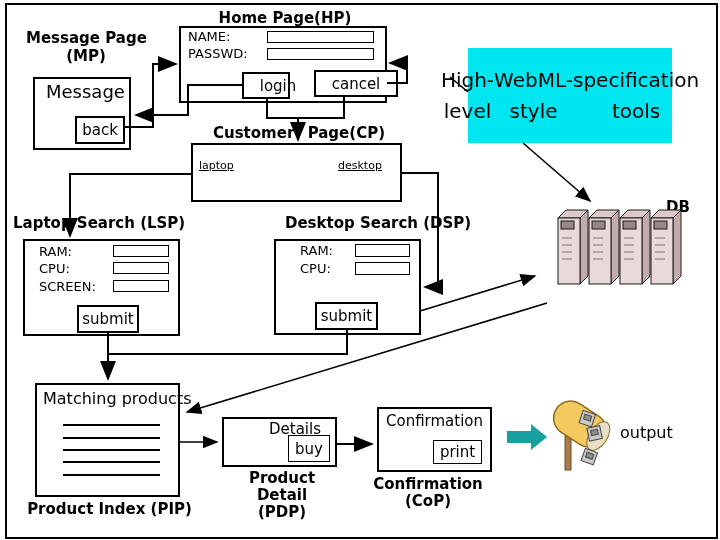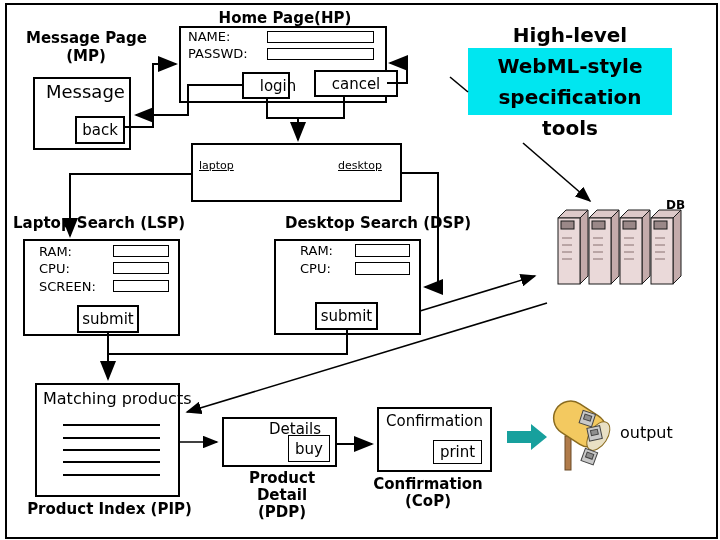--- a/index.html
+++ b/index.html
@@ -9,27 +9,27 @@
   .btn{position:absolute;background:#fff;border:2px solid #000;box-sizing:border-box;
        display:flex;align-items:center;justify-content:center;font-size:15px;}
   .field{position:absolute;background:#fff;border:1.5px solid #000;box-sizing:border-box;padding:0;}
   .lbl{position:absolute;font-size:13px;white-space:nowrap;}
   .title{position:absolute;font-weight:bold;font-size:15px;white-space:nowrap;}
   .ctr{text-align:center;}
   .link{text-decoration:underline;font-size:11px;position:absolute;white-space:nowrap;}
   #overlay{position:absolute;left:0;top:0;z-index:30;pointer-events:none;}
   .conn{fill:none;stroke:#000;stroke-width:2;}
   .thin{fill:none;stroke:#000;stroke-width:1.6;}
-  #annot{position:absolute;left:468px;top:48px;width:204px;height:67px;z-index:5;
-         display:flex;flex-direction:column;align-items:center;justify-content:center;
-         font-size:20px;line-height:31px;text-align:center;font-weight:bold;}
+  #annot{position:absolute;left:468px;top:48px;width:204px;height:95px;z-index:5;
+         display:flex;align-items:center;justify-content:center;
+         font-size:20px;line-height:31px;text-align:center;}
   .caption{position:absolute;font-weight:bold;font-size:15px;text-align:center;line-height:17px;}
   .listline{position:absolute;left:63px;height:2px;width:97px;background:#000;}
   #output-label{position:absolute;left:620px;top:423px;font-size:16px;}
-  #db-label{position:absolute;left:666px;top:198px;font-weight:bold;font-size:12px;}
+  #db-label{position:absolute;left:666px;top:198px;font-weight:bold;font-size:15px;}
 </style>
 </head>
 <body>
 
 <div id="slide">
 
   <div class="title ctr" style="left:205px;top:9px;width:160px;">Home Page(HP)</div>
   <div class="box" style="left:179px;top:26px;width:208px;height:77px;"></div>
   <div class="lbl" style="left:188px;top:29px;text-align:right;">NAME:</div>
   <input class="field" style="left: 267px; top: 31px; width: 107px; height: 12px;" readonly="" value="">
@@ -39,20 +39,24 @@
   <div class="btn" style="left:314px;top:70px;width:84px;height:27px;">cancel</div>
 
   <div class="title ctr" style="left:26px;top:29px;width:120px;line-height:18px;">
     <span>Message Page</span><br>
     <span>(MP)</span>
   </div>
   <div class="box" style="left:33px;top:77px;width:98px;height:73px;"></div>
   <div class="lbl" style="left:46px;top:81px;font-size:18px;">Message</div>
   <div class="btn" style="left:75px;top:116px;width:50px;height:28px;">back</div>
 
+  <div class="title" style="left:213px;top:124px;width:172px;display:flex;justify-content:space-between;">
+    <span>Customer</span>
+    <span>Page(CP)</span>
+  </div>
   <div class="box" style="left:191px;top:143px;width:211px;height:59px;"></div>
   <div class="link" style="left:199px;top:159px;">laptop</div>
   <div class="link" style="left:338px;top:159px;">desktop</div>
 
   <div class="title" style="left:13px;top:214px;">Laptop Search (LSP)</div>
   <div class="box" style="left:23px;top:239px;width:157px;height:97px;"></div>
   <div class="lbl" style="left:39px;top:244px;">RAM:</div>
   <input class="field" style="left: 113px; top: 245px; width: 56px; height: 12px;" readonly="" value="">
   <div class="lbl" style="left:39px;top:261px;">CPU:</div>
   <input class="field" style="left: 113px; top: 262px; width: 56px; height: 12px;" readonly="" value="">

